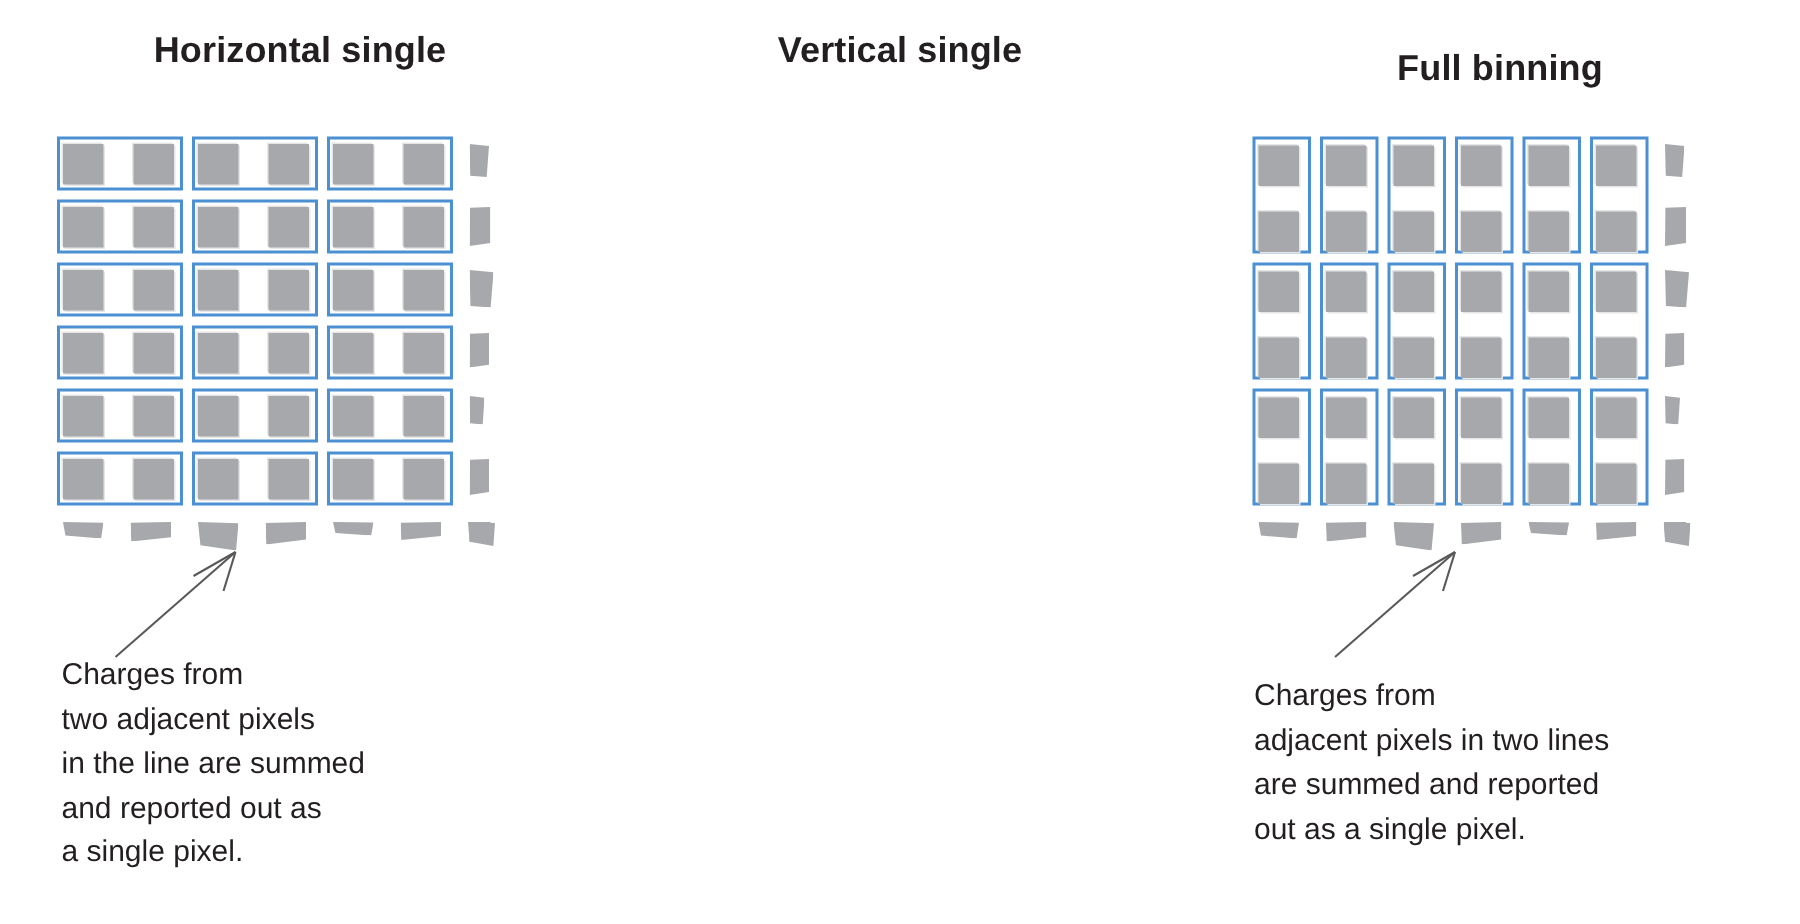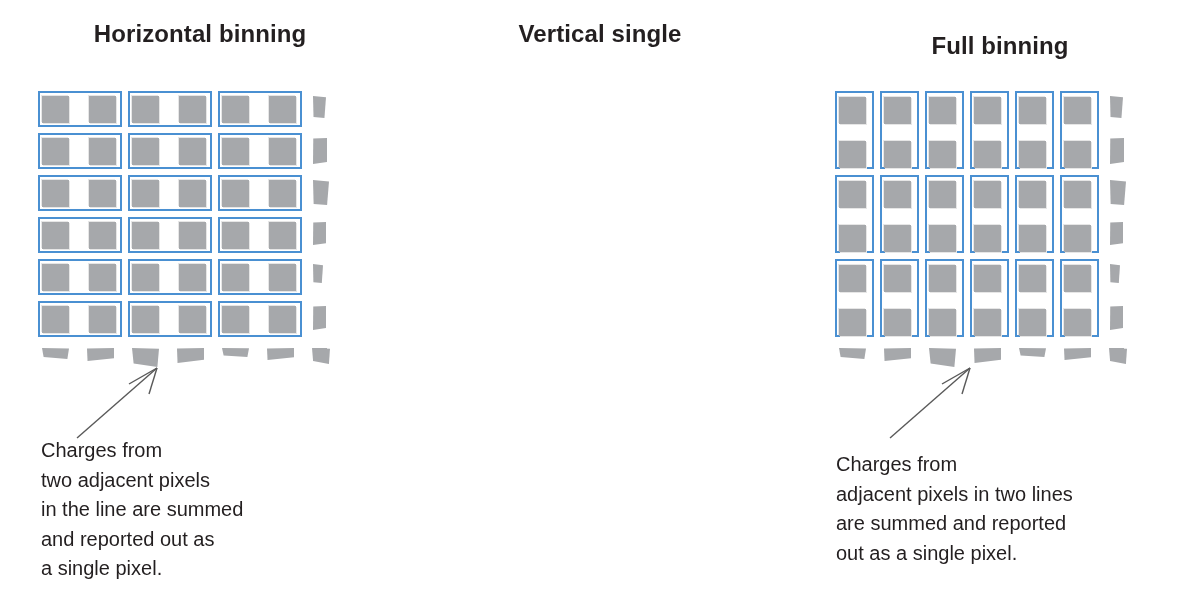--- a/index.html
+++ b/index.html
@@ -80,21 +80,21 @@
     color: #231f20;
     white-space: pre-line;
   }
   #caption-0 { left: 41px; top: 436px; width: 340px; }
   #caption-1 { left: 436px; top: 450px; width: 350px; }
 </style>
 </head>
 <body>
 
 <div class="panel" id="panel-0">
-  <div class="panel-title">Horizontal binning</div>
+  <div class="panel-title">Horizontal single</div>
   <div class="sensor" id="sensor-0">
       <div class="cell" style="left: 0px; top: 0px; width: 84px; height: 36px;"></div>
       <div class="site" style="left: 4px; top: 5px; width: 27px; height: 27px;"></div>
       <div class="site" style="left: 51px; top: 5px; width: 27px; height: 27px;"></div>
       <div class="cell" style="left: 90px; top: 0px; width: 84px; height: 36px;"></div>
       <div class="site" style="left: 94px; top: 5px; width: 27px; height: 27px;"></div>
       <div class="site" style="left: 141px; top: 5px; width: 27px; height: 27px;"></div>
       <div class="cell" style="left: 180px; top: 0px; width: 84px; height: 36px;"></div>
       <div class="site" style="left: 184px; top: 5px; width: 27px; height: 27px;"></div>
       <div class="site" style="left: 231px; top: 5px; width: 27px; height: 27px;"></div>

